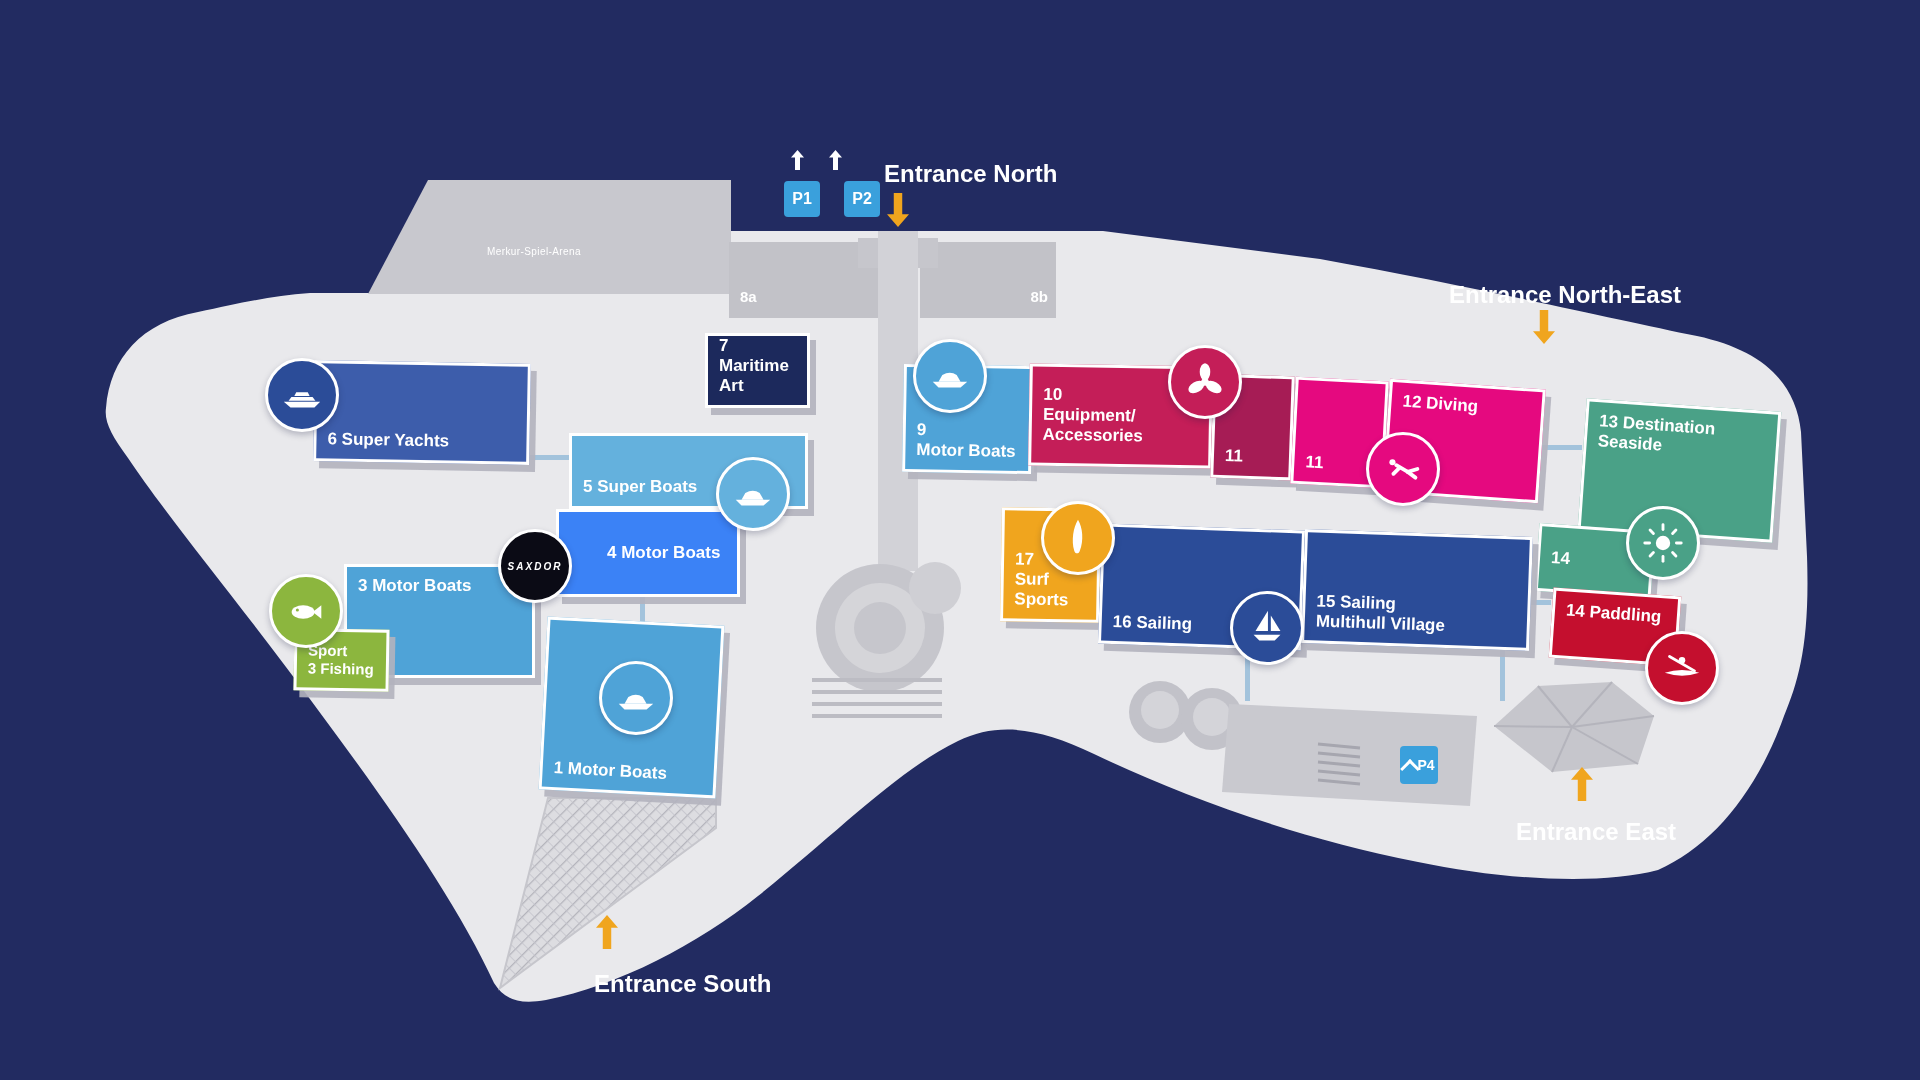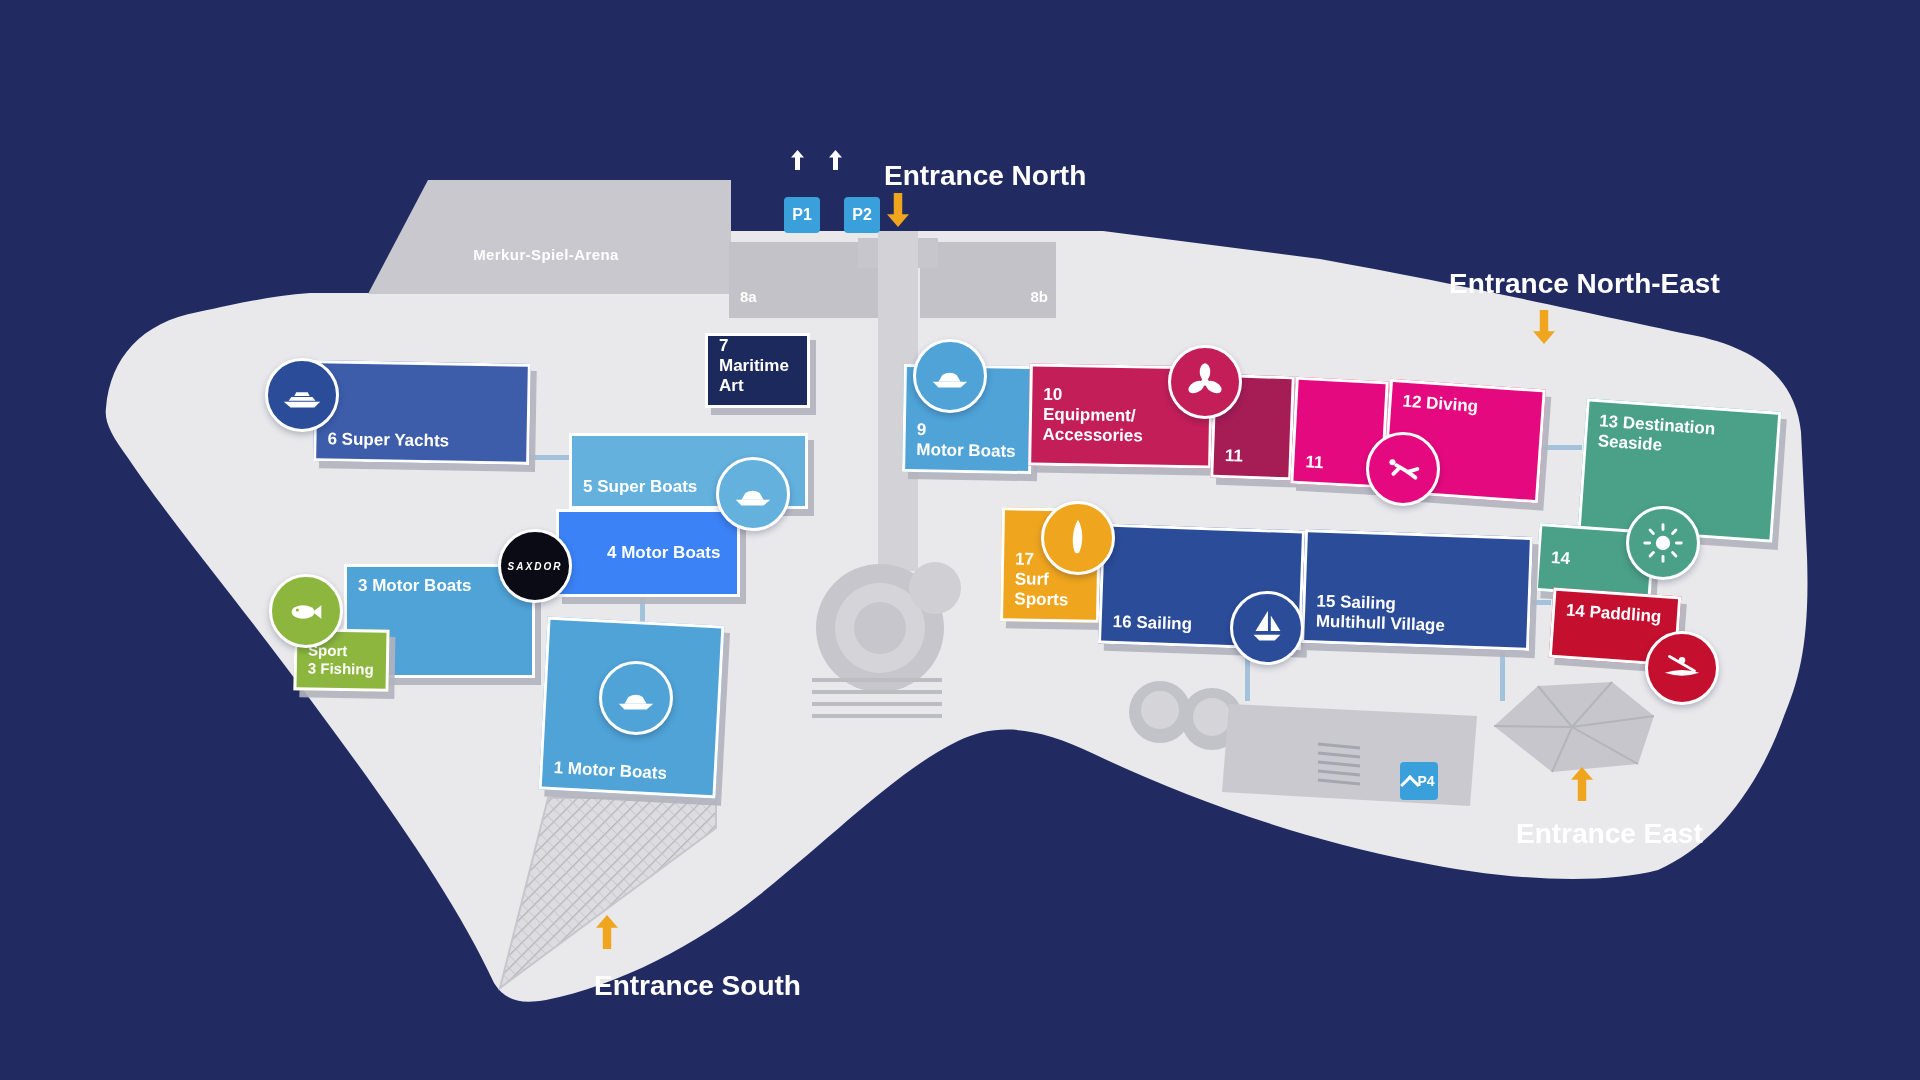--- a/index.html
+++ b/index.html
@@ -70,42 +70,42 @@
   .b-prop{left:1168px;top:345px;background:#c41e58}
   .b-diver{left:1366px;top:432px;background:#e5097f}
   .b-sun{left:1626px;top:506px;background:#4aa187}
   .b-kayak{left:1645px;top:631px;background:#c40f2e}
   .b-surf{left:1041px;top:501px;background:#f0a51e}
   .b-sail{left:1230px;top:591px;background:#2b4c98}
   .saxdor-text{color:#fff;font-size:10px;font-weight:bold;letter-spacing:2px;}
 
   
   .maplabel{position:absolute;z-index:6;color:#fff;font-weight:bold;white-space:nowrap;}
-  .arena-label{left:396px;top:246px;width:300px;text-align:center;font-size:15px;font-weight:700;letter-spacing:.4px;}
+  .arena-label{left:384px;top:246px;width:300px;text-align:center;font-size:10px;font-weight:400;letter-spacing:.4px;}
   .l8a{left:740px;top:288px;font-size:15px}
   .l8b{left:1002px;top:288px;width:46px;text-align:right;font-size:15px}
-  .entrance{font-size:28px;}
+  .entrance{font-size:24px;}
   .e-north{left:884px;top:160px}
-  .e-ne{left:1449px;top:268px}
+  .e-ne{left:1449px;top:281px}
   .e-east{left:1516px;top:818px}
   .e-south{left:594px;top:970px}
 
   .arrow{position:absolute;z-index:6;}
   .a-north{left:887px;top:192px}
   .a-ne{left:1533px;top:309px}
   .a-east{left:1571px;top:766px}
   .a-south{left:596px;top:914px}
   .wa1{left:791px;top:148px}
   .wa2{left:829px;top:148px}
 
   
   .pbox{
     position:absolute;z-index:6;width:36px;height:36px;border-radius:4px;
     background:#3aa0dc;color:#fff;font-weight:bold;font-size:16px;
-    display:flex;align-items:center;justify-content:center;margin-top:16px;
+    display:flex;align-items:center;justify-content:center;
   }
   .p1{left:784px;top:181px}
   .p2{left:844px;top:181px}
   .p4{left:1400px;top:746px;width:38px;height:38px;flex-direction:row;font-size:14px;}
   .p4-caret{width:11px;height:11px;border-left:3px solid #fff;border-top:3px solid #fff;transform:rotate(45deg);margin:3px 0 -4px 0;}
 </style>
 </head>
 <body>
 
 <div class="stage">

